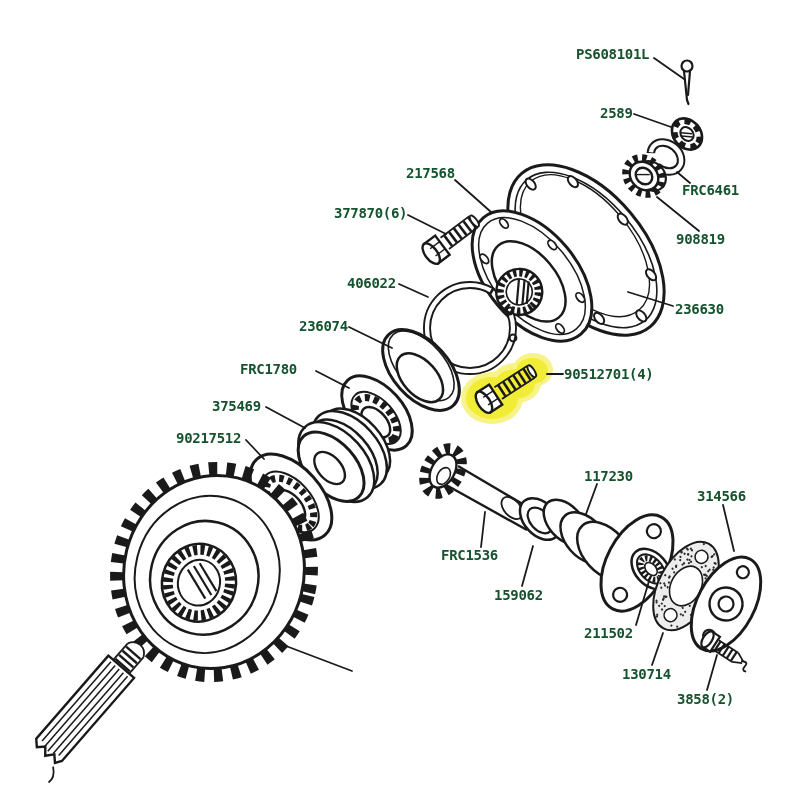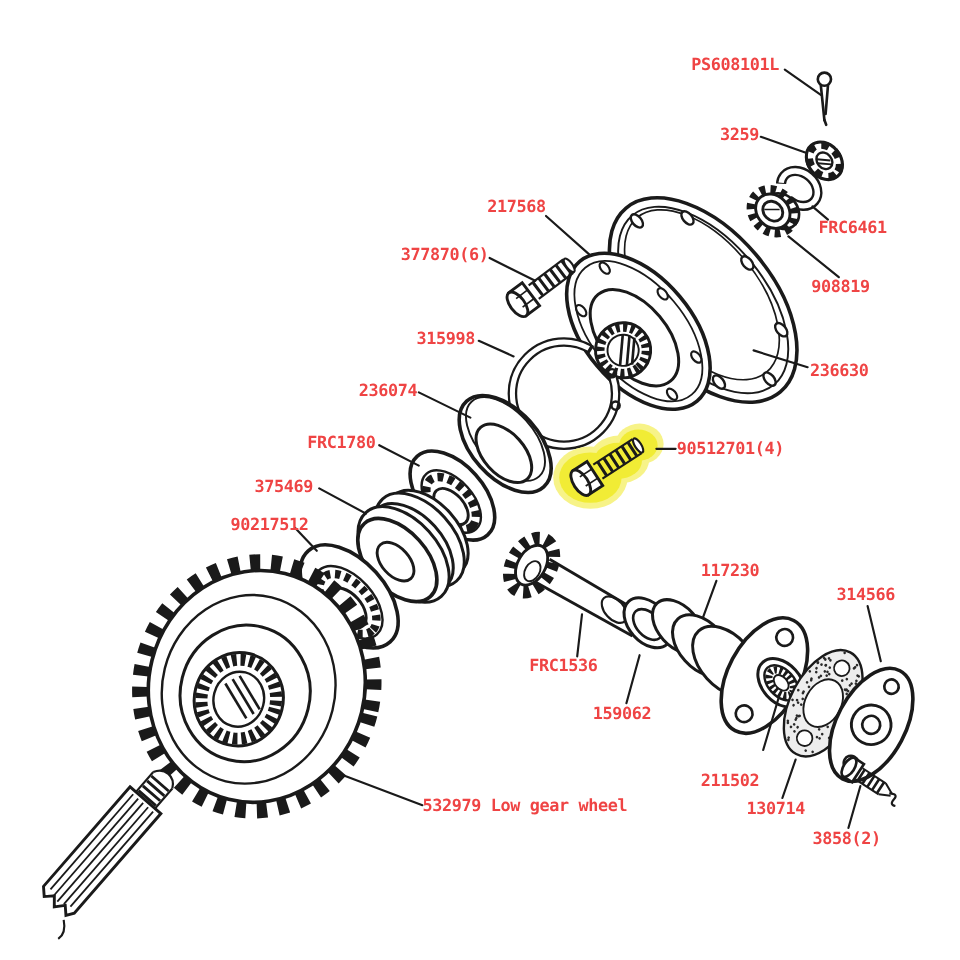--- a/index.html
+++ b/index.html
@@ -1,19 +1,19 @@
 <!DOCTYPE html>
 <html><head>
 <meta charset="utf-8">
 <style>
   html,body{margin:0;padding:0;background:#ffffff;}
   .stage{position:relative;width:800px;height:800px;background:#ffffff;overflow:hidden;
          font-family:"DejaVu Sans Mono","Liberation Mono",monospace;}
   .stage svg{position:absolute;left:0;top:0;}
-  .lbl{position:absolute;font-size:14px;font-weight:bold;color:#ef4444;line-height:16px;
+  .lbl{position:absolute;font-size:14px;font-weight:bold;color:#14532d;line-height:16px;
        white-space:nowrap;letter-spacing:-0.3px;}
 </style>
 </head>
 <body>
 
 <div class="stage">
 <svg width="800" height="800" viewBox="0 0 800 800">
   <rect x="0" y="0" width="800" height="800" fill="#ffffff"></rect>
 
   <g fill="none" stroke="#1a1a1a" stroke-width="2.2" stroke-linecap="round">
@@ -358,33 +358,32 @@
     <line x1="485" y1="512" x2="481" y2="547"></line>
     <line x1="533" y1="546" x2="522" y2="586"></line>
     <line x1="649" y1="581" x2="636" y2="625"></line>
     <line x1="663" y1="633" x2="652" y2="665"></line>
     <line x1="717" y1="655" x2="707" y2="690"></line>
     <line x1="286" y1="646" x2="352" y2="671"></line>
   </g>
 </svg>
 
   <div class="lbl" style="left:576px;top:46px">PS608101L</div>
-  <div class="lbl" style="left:600px;top:105px">3259</div>
+  <div class="lbl" style="left:600px;top:105px">2589</div>
   <div class="lbl" style="left:682px;top:182px">FRC6461</div>
   <div class="lbl" style="left:676px;top:231px">908819</div>
   <div class="lbl" style="left:406px;top:165px">217568</div>
   <div class="lbl" style="left:334px;top:205px">377870(6)</div>
   <div class="lbl" style="left:675px;top:301px">236630</div>
-  <div class="lbl" style="left:347px;top:275px">315998</div>
+  <div class="lbl" style="left:347px;top:275px">406022</div>
   <div class="lbl" style="left:299px;top:318px">236074</div>
-  <div class="lbl" style="left:256px;top:361px">FRC1780</div>
+  <div class="lbl" style="left:240px;top:361px">FRC1780</div>
   <div class="lbl" style="left:212px;top:398px">375469</div>
-  <div class="lbl" style="left:192px;top:430px">90217512</div>
+  <div class="lbl" style="left:176px;top:430px">90217512</div>
   <div class="lbl" style="left:564px;top:366px">90512701(4)</div>
   <div class="lbl" style="left:584px;top:468px">117230</div>
   <div class="lbl" style="left:697px;top:488px">314566</div>
   <div class="lbl" style="left:441px;top:547px">FRC1536</div>
   <div class="lbl" style="left:494px;top:587px">159062</div>
-  <div class="lbl" style="left:584px;top:643px">211502</div>
+  <div class="lbl" style="left:584px;top:625px">211502</div>
   <div class="lbl" style="left:622px;top:666px">130714</div>
   <div class="lbl" style="left:677px;top:691px">3858(2)</div>
-  <div class="lbl" style="left:352px;top:664px">532979 Low gear wheel</div>
 </div>
 
 </body></html>

